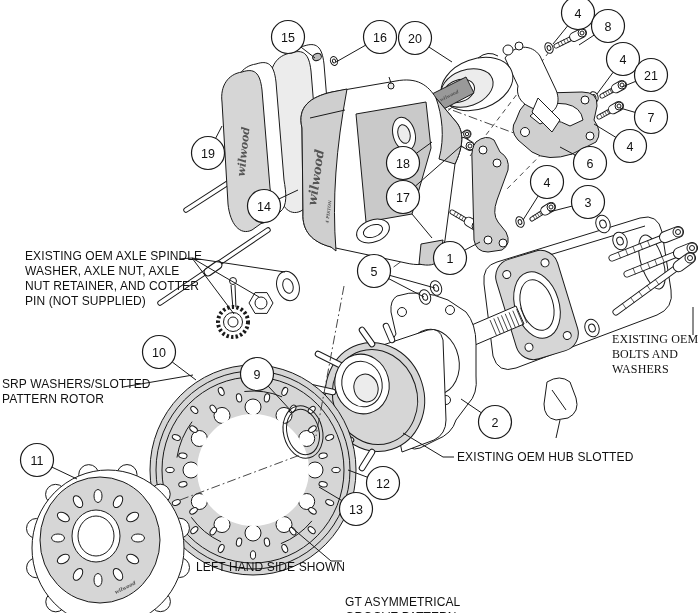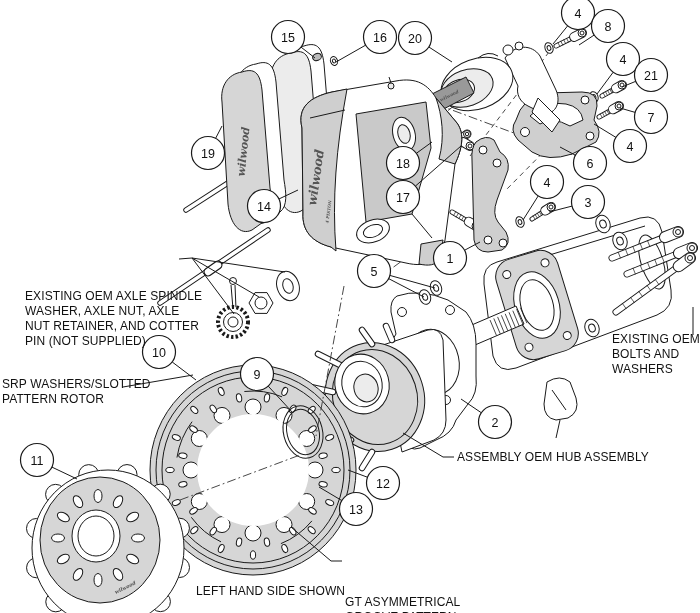--- a/index.html
+++ b/index.html
@@ -522,28 +522,28 @@
         <circle cx="37" cy="460" r="16.5" class="balloon"></circle>
         <text x="37" y="460.5" class="bnum">11</text>
         <circle cx="383" cy="483" r="16.5" class="balloon"></circle>
         <text x="383" y="483.5" class="bnum">12</text>
         <circle cx="356" cy="509" r="16.5" class="balloon"></circle>
         <text x="356" y="509.5" class="bnum">13</text>
       </g>
 </svg>
 
 <div id="labels">
-      <div class="lbl" style="left: 25px; top: 249px; margin-top: 40px;">EXISTING OEM AXLE SPINDLE
+      <div class="lbl" style="left: 25px; top: 249px;">EXISTING OEM AXLE SPINDLE
 WASHER, AXLE NUT, AXLE
 NUT RETAINER, AND COTTER
 PIN (NOT SUPPLIED)</div>
       <div class="lbl" style="left: 2px; top: 377px;">SRP WASHERS/SLOTTED
 PATTERN ROTOR</div>
-      <div class="lbl" style="left: 457px; top: 450px;">ASSEMBLY OEM HUB ASSEMBLY</div>
-      <div class="lbl" style="left: 612px; top: 332px;">EXISTING OEM
+      <div class="lbl" style="left: 457px; top: 450px;">EXISTING OEM HUB SLOTTED</div>
+      <div class="lbl" style="left: 612px; top: 332px; font-family: Liberation Serif, serif;">EXISTING OEM
 BOLTS AND
 WASHERS</div>
       <div class="lbl" style="left: 345px; top: 551px; margin-top: 44px;">GT ASYMMETRICAL
 GROOVE PATTERN
 ROTOR</div>
-      <div class="lbl" style="left: 196px; top: 584px; text-align: right;">LEFT HAND SIDE SHOWN</div>
+      <div class="lbl" style="left: 196px; top: 560px; text-align: right;">LEFT HAND SIDE SHOWN</div>
     </div>
 </div>
 
 </body></html>

